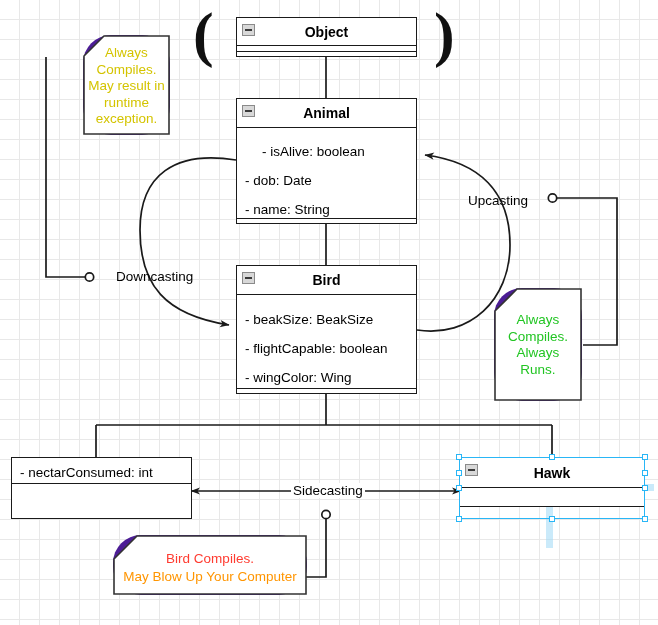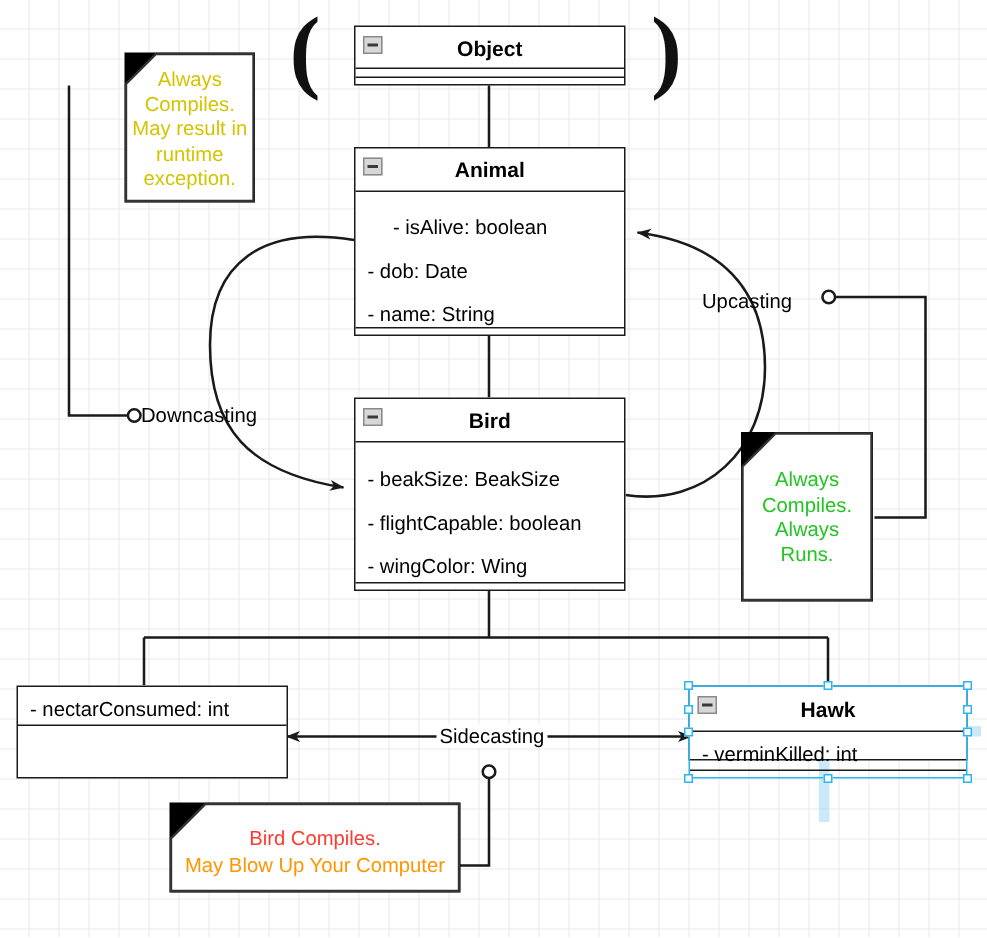--- a/index.html
+++ b/index.html
@@ -61,22 +61,23 @@
   .uml .foot{
     position:absolute;left:0;right:0;bottom:0;
     height:5px;
     border-top:1.6px solid #1a1a1a;
     box-sizing:border-box;
   }
 
   
   .note{
     position:absolute;
-    background:#000000;
-    box-sizing:border-box;
+    background:#4c1d95;
+    box-sizing:border-box;
+    border-radius:28px;
   }
   .note svg{position:absolute;left:0;top:0;overflow:visible;}
   .note .ntext{
     position:absolute;left:0;right:0;
     text-align:center;
     font-size:13.5px;
     line-height:16.5px;
     white-space:pre-line;
   }
 
@@ -188,39 +189,35 @@
     <div class="foot"></div>
   </div>
 </div>
 
 <div class="selglow" style="left:546px;top:474px;width:7px;height:74px;"></div>
 <div class="selglow" style="left:600px;top:484px;width:54px;height:7px;"></div>
 <div class="uml" style="left:459px;top:457px;width:186px;height:50px;">
   <div class="hdr">
     <span class="minus"></span>
     <span>Hawk</span>
-  </div>
-  <div class="body" style="height:30px;">
-    <div class="attr" style="top:8px;">- verminKilled: int</div>
-    <div class="foot"></div>
   </div>
 </div>
 <div class="selbox" style="left:459px;top:457px;width:186px;height:62px;"></div>
 <div class="handle" style="left:456px;top:454px;"></div>
 <div class="handle" style="left:549px;top:454px;"></div>
 <div class="handle" style="left:642px;top:454px;"></div>
 <div class="handle" style="left:456px;top:485px;"></div>
 <div class="handle" style="left:642px;top:485px;"></div>
 <div class="handle" style="left:456px;top:516px;"></div>
 <div class="handle" style="left:549px;top:516px;"></div>
 <div class="handle" style="left:642px;top:516px;"></div>
 <div class="handle" style="left:456px;top:470px;"></div>
 <div class="handle" style="left:642px;top:470px;"></div>
 
-<div class="edgelabel" style="left:94px;top:269px;text-align:center;">Downcasting</div>
+<div class="edgelabel" style="left:116px;top:269px;text-align:center;">Downcasting</div>
 <div class="edgelabel" style="left:468px;top:193px;">Upcasting</div>
 <div class="edgelabel boxed" style="left:291px;top:483px;">Sidecasting</div>
 
 <div class="note" style="left:83px;top:35px;width:87px;height:100px;">
   <svg width="87" height="100">
     <path d="M21,1 L86,1 L86,99 L1,99 L1,21 Z" fill="#ffffff" stroke="#333333" stroke-width="1.6"></path>
   </svg>
   <div class="ntext" style="top:10px;color:#d4c400;">Always
 Compiles.
 May result in

